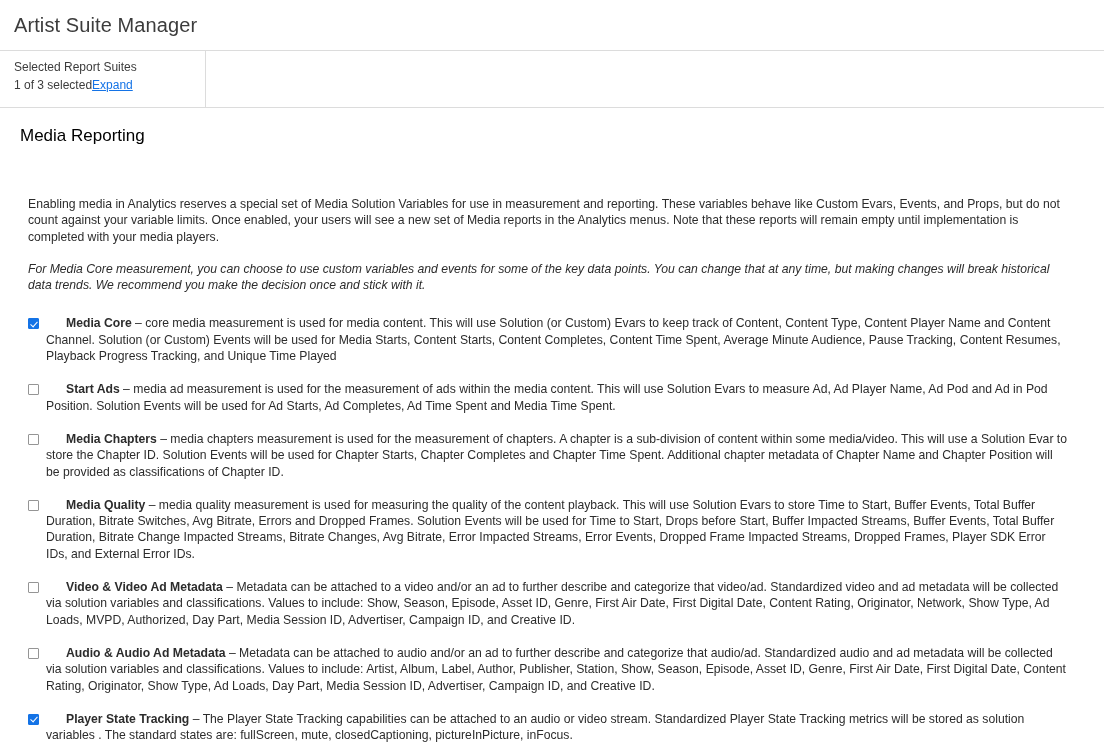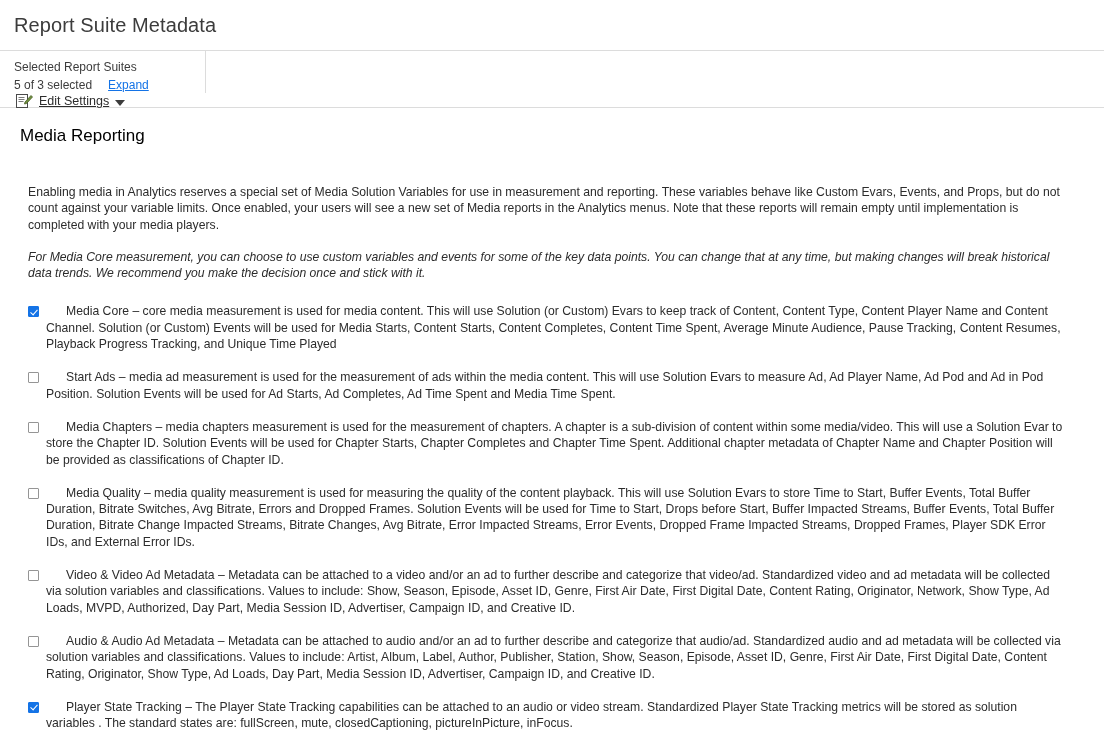--- a/index.html
+++ b/index.html
@@ -28,21 +28,20 @@
     color: #3c3c3c;
     letter-spacing: 0.1px;
   }
 
   
   .toolbar {
     height: 57px;
     border-bottom: 1px solid #dcdcdc;
     display: flex;
     align-items: stretch;
-    flex-direction: column;
   }
   .suites-block {
     width: 206px;
     padding: 8px 0 0 14px;
     border-right: 1px solid #dcdcdc;
   }
   .suites-label {
     font-size: 12px;
     color: #3c3c3c;
     line-height: 16px;
@@ -50,21 +49,21 @@
   .suites-sub {
     font-size: 12px;
     color: #3c3c3c;
     line-height: 16px;
     margin-top: 2px;
   }
   .expand-link {
     color: #1473e6;
     text-decoration: underline;
     cursor: pointer;
-    margin-left: 16px;
+    margin-left: 0;
   }
   .edit-block {
     display: flex;
     align-items: center;
     padding-left: 16px;
   }
   .edit-icon {
     width: 17px;
     height: 16px;
     margin-right: 6px;
@@ -98,21 +97,21 @@
   }
 
   
   .content {
     padding: 38px 30px 0 28px;
     font-size: 12.2px;
     line-height: 16.3px;
     color: #2c2c2c;
   }
   .intro-p {
-    margin: 0 0 0 0;
+    margin: 12px 0 0 0;
     max-width: 1046px;
   }
   .intro-p + .intro-p { margin-top: 16px; font-style: italic; }
 
   .options { margin-top: 22px; }
   .option-row {
     display: flex;
     align-items: flex-start;
     margin-bottom: 17px;
   }
@@ -140,48 +139,35 @@
     top: 0.5px;
     width: 3px;
     height: 6px;
     border: solid #ffffff;
     border-width: 0 1.6px 1.6px 0;
     transform: rotate(42deg);
   }
   .opt-text {
     max-width: 1022px;
   }
-  .opt-text b { font-weight: normal; padding-left: 20px; }
+  .opt-text b { font-weight: bold; padding-left: 20px; }
 </style>
 </head>
 <body>
 
 <div class="titlebar">
-  <span class="title">Report Suite Metadata</span>
+  <span class="title">Artist Suite Manager</span>
 </div>
 
 <div class="toolbar">
   <div class="suites-block">
     <div class="suites-label">Selected Report Suites</div>
     <div class="suites-sub">
-      <span>5 of 3 selected</span><span class="expand-link">Expand</span>
-    </div>
-  </div>
-  <div class="edit-block">
-    <span class="edit-icon">
-      <svg width="17" height="16" viewBox="0 0 17 16">
-        <rect x="0.5" y="1.5" width="11" height="13" fill="#ffffff" stroke="#4a4a4a" stroke-width="1"></rect>
-        <line x1="2.5" y1="4.5" x2="8.5" y2="4.5" stroke="#7a7a7a" stroke-width="1"></line>
-        <line x1="2.5" y1="6.5" x2="8.5" y2="6.5" stroke="#7a7a7a" stroke-width="1"></line>
-        <line x1="2.5" y1="8.5" x2="7.5" y2="8.5" stroke="#7a7a7a" stroke-width="1"></line>
-        <polygon points="9,9 15,2.5 16.5,4 10.5,10.5 8.5,11" fill="#6f8f3d" stroke="#4a5f28" stroke-width="0.8"></polygon>
-      </svg>
-    </span>
-    <span class="edit-link">Edit Settings</span>
-    <span class="caret"></span>
+      <span>1 of 3 selected</span><span class="expand-link">Expand</span>
+    </div>
   </div>
 </div>
 
 <div class="page-heading">Media Reporting</div>
 
 <div class="content">
 
   <p class="intro-p">Enabling media in Analytics reserves a special set of Media Solution Variables for use in measurement and reporting. These variables behave like Custom Evars, Events, and Props, but do not count against your variable limits. Once enabled, your users will see a new set of Media reports in the Analytics menus. Note that these reports will remain empty until implementation is completed with your media players.</p>
   <p class="intro-p">For Media Core measurement, you can choose to use custom variables and events for some of the key data points. You can change that at any time, but making changes will break historical data trends. We recommend you make the decision once and stick with it.</p>
 

